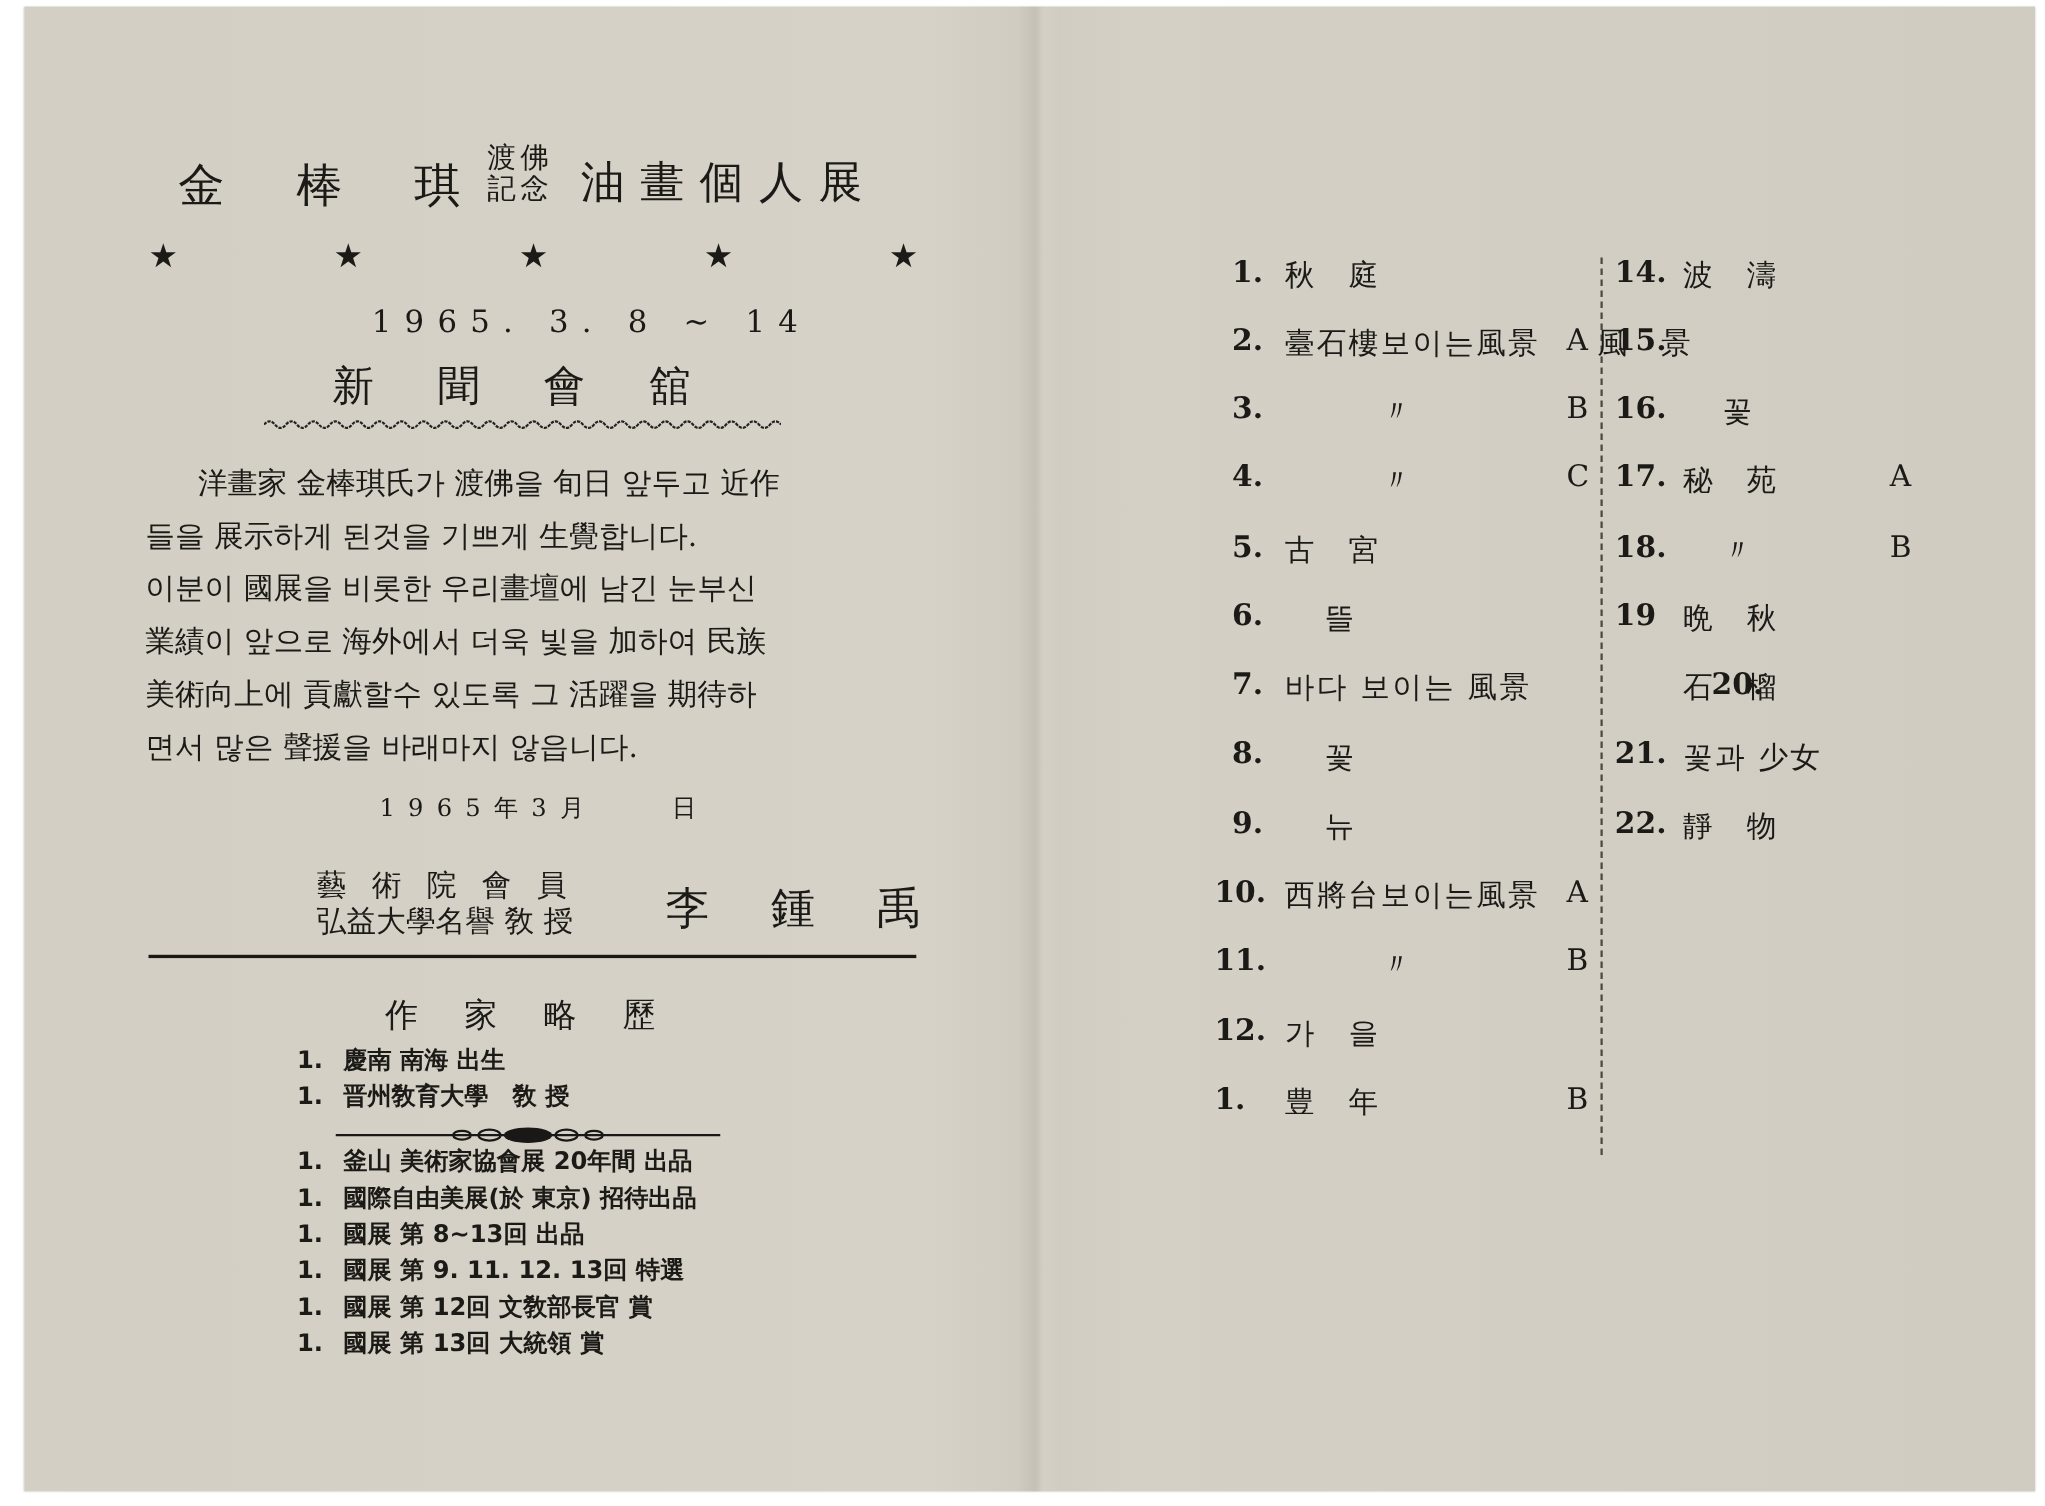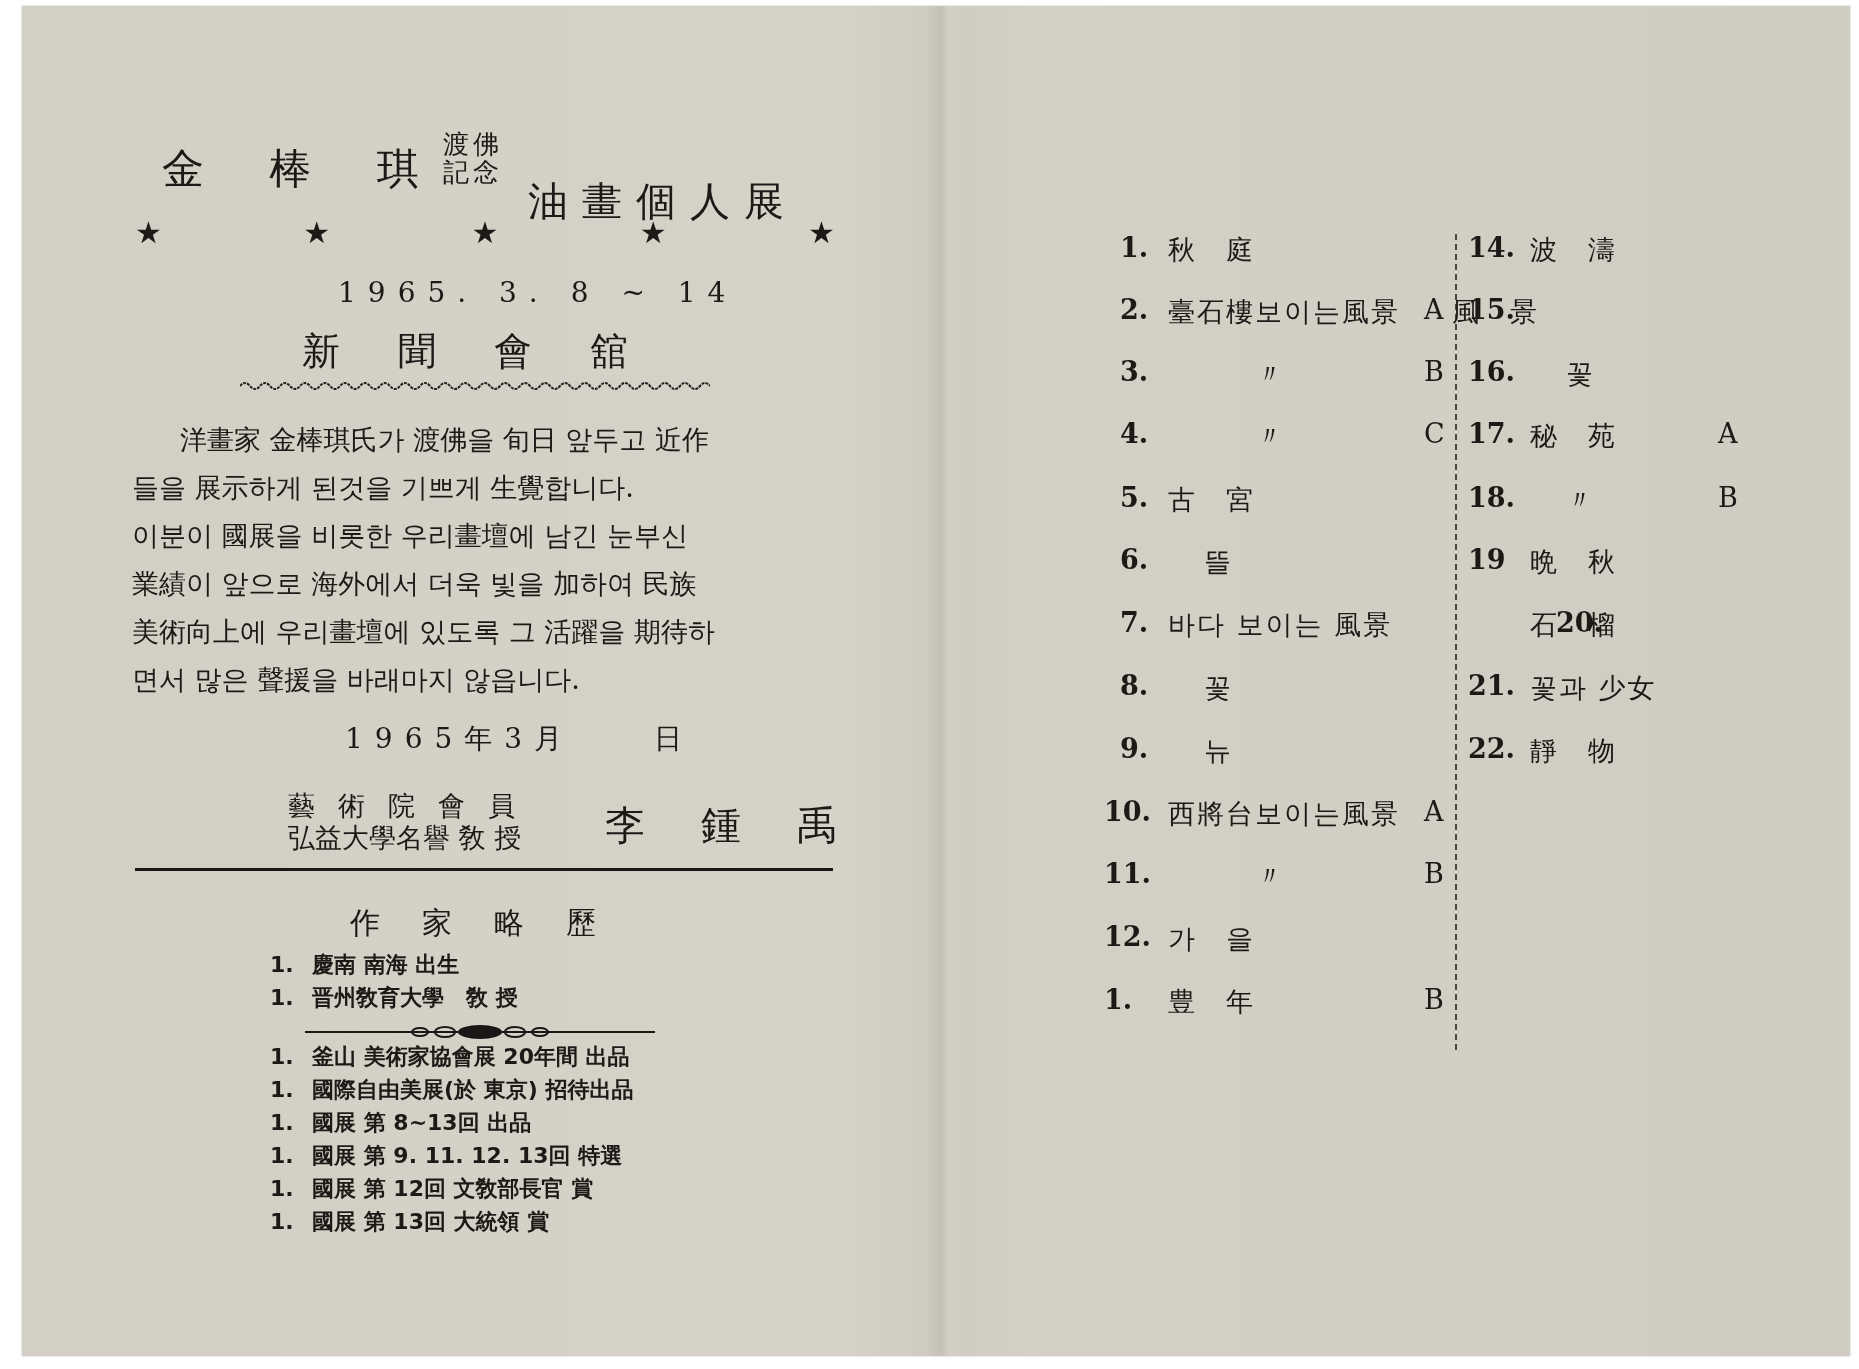--- a/index.html
+++ b/index.html
@@ -7,32 +7,32 @@
          font-family:"DejaVu Serif", serif; color:#1c1a17; }
   .paper { position:absolute; left:22px; top:6px; width:1828px; height:1350px;
            background:linear-gradient(90deg,#d3cfc4 0%,#d6d2c8 45%,#cfcbc0 50%,#d4d0c6 55%,#d0ccc2 100%);
            box-shadow:0 0 2px rgba(0,0,0,0.25); }
   .fold { position:absolute; left:925px; top:6px; width:40px; height:1350px;
           background:linear-gradient(90deg,rgba(0,0,0,0) 0%,rgba(0,0,0,0.05) 40%,rgba(255,255,255,0.08) 60%,rgba(0,0,0,0) 100%); }
   .abs { position:absolute; white-space:nowrap; }
 
   .title-name { left:162px; top:128px; font-size:42px; letter-spacing:26px;margin-top:13px; }
   .title-small { left:443px; top:130px; font-size:26px; line-height:28px; letter-spacing:4px; }
-  .title-rest { left:528px; top:138px; font-size:40px; letter-spacing:14px;margin-top:36px; }
+  .title-rest { left:528px; top:138px; font-size:40px; letter-spacing:14px; }
 
   .stars { left:135px; top:215px; width:700px; display:flex; justify-content:space-between; font-size:30px; }
   .dates { left:338px; top:276px; font-size:28px; letter-spacing:12px; }
   .venue { left:302px; top:326px; font-size:38px; letter-spacing:58px;text-align:center; }
   .wavy { left:240px; top:380px; width:470px; height:12px; }
 
   .body-text { left:132px; top:416px; width:710px; font-size:27px; line-height:48px; white-space:normal; }
   .body-text p { margin:0; white-space:nowrap; }
   .indent { padding-left:48px; }
 
-  .sign-date { left:345px; top:720px; font-size:28px; letter-spacing:12px; }
+  .sign-date { left:345px; top:720px; font-size:22px; letter-spacing:12px; }
   .sign-title { left:288px; top:790px; font-size:27px; line-height:32px; }
   .sign-title .t1 { letter-spacing:23px; }
   .sign-name { left:605px; top:798px; font-size:40px; letter-spacing:56px; }
   .rule { left:135px; top:868px; width:698px; height:3px; background:#1a1816; }
 
   .bio-head { left:350px; top:903px; font-size:30px; letter-spacing:42px; }
   .bio-list { left:270px; font-size:22px; line-height:33px; font-family:"DejaVu Sans", sans-serif; font-weight:bold; }
   .bio-list .num { display:inline-block; width:42px; }
   .bio1 { top:948px; }
   .bio2 { top:1040px; }
@@ -69,21 +69,21 @@
 <div class="abs venue">新聞會舘</div>
 <svg class="abs wavy" viewBox="0 0 470 12" preserveAspectRatio="none">
   <path d="M0 6 q5 -6 10 0 t10 0 t10 0 t10 0 t10 0 t10 0 t10 0 t10 0 t10 0 t10 0 t10 0 t10 0 t10 0 t10 0 t10 0 t10 0 t10 0 t10 0 t10 0 t10 0 t10 0 t10 0 t10 0 t10 0 t10 0 t10 0 t10 0 t10 0 t10 0 t10 0 t10 0 t10 0 t10 0 t10 0 t10 0 t10 0 t10 0 t10 0 t10 0 t10 0 t10 0 t10 0 t10 0 t10 0 t10 0 t10 0 t10 0" fill="none" stroke="#222" stroke-width="2" stroke-dasharray="3 1"></path>
 </svg>
 
 <div class="abs body-text">
   <p class="indent">洋畫家 金棒琪氏가 渡佛을 旬日 앞두고 近作</p>
   <p>들을 展示하게 된것을 기쁘게 生覺합니다.</p>
   <p>이분이 國展을 비롯한 우리畫壇에 남긴 눈부신</p>
   <p>業績이 앞으로 海外에서 더욱 빛을 加하여 民族</p>
-  <p>美術向上에 우리畫壇에 있도록 그 活躍을 期待하</p>
+  <p>美術向上에 貢獻할수 있도록 그 活躍을 期待하</p>
   <p>면서 많은 聲援을 바래마지 않읍니다.</p>
 </div>
 
 <div class="abs sign-date">1965年3月　　日</div>
 <div class="abs sign-title">
   <div class="t1">藝術院會員</div>
   <div>弘益大學名譽 敎 授</div>
 </div>
 <div class="abs sign-name">李鍾禹</div>
 <div class="abs rule"></div>

